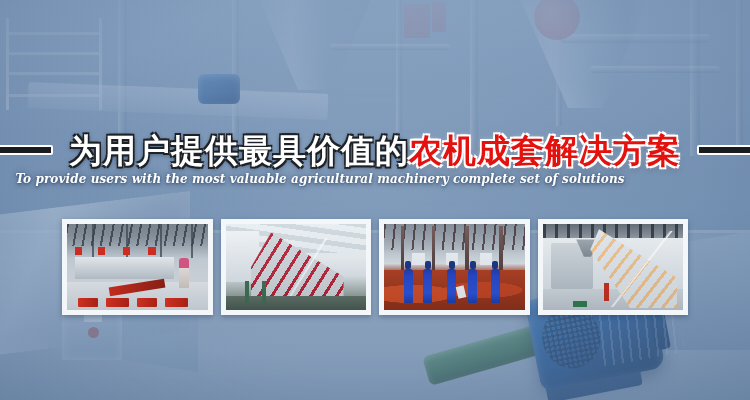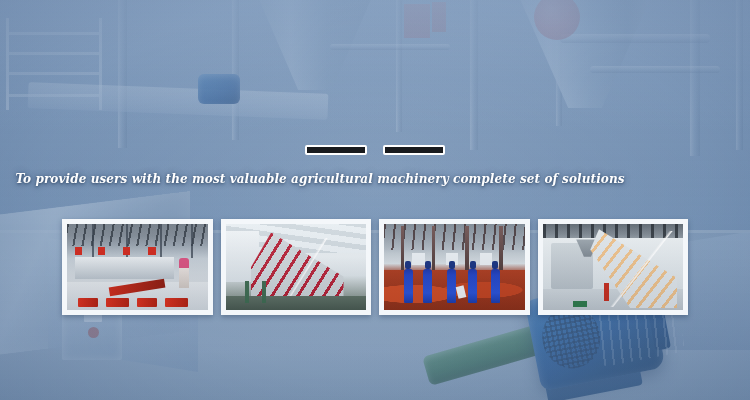--- a/index.html
+++ b/index.html
@@ -370,20 +370,21 @@
     <div class="motor-body"></div>
     <div class="motor-fins"></div>
 
     <div class="bg-blur-soft"></div>
     <div class="bg-tint"></div>
     <div class="bg-tint2"></div>
   </div>
 
   <div class="title-row">
     <span class="dash"></span>
+    <span class="headline"><span class="hl-white">为用户提供最具价值的</span><span class="hl-red">农机成套解决方案</span></span>
     <span class="dash"></span>
   </div>
 
   <div class="subtitle">To provide users with the most valuable agricultural machinery complete set of solutions</div>
 
   <div class="thumbs">
 
     <div class="thumb">
       <div class="thumb-img t1">
         <div class="roof"></div>

